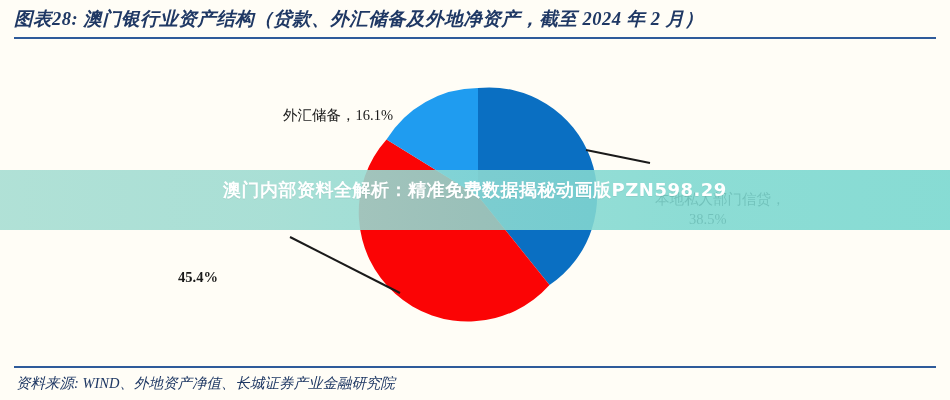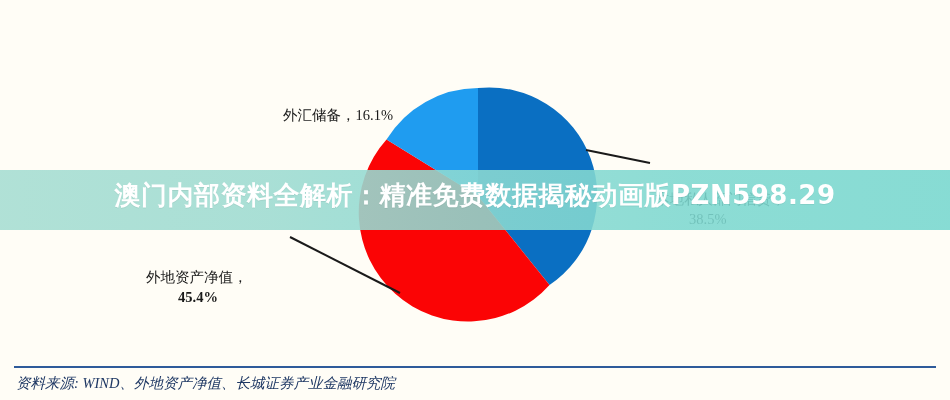--- a/index.html
+++ b/index.html
@@ -140,33 +140,37 @@
     pointer-events: none;
   }
   #watermark-text {
     position: absolute;
     left: 0;
     top: 178px;
     width: 950px;
     text-align: center;
     font-family: "DejaVu Sans", "Liberation Sans", sans-serif;
     font-weight: bold;
-    font-size: 26px;
+    font-size: 18px;
     letter-spacing: 0.5px;
     color: #ffffff;
     text-shadow: 0 1px 0 rgba(0,0,0,0.06);
     white-space: nowrap;
     pointer-events: none;
   }
 </style>
 </head>
 <body>
 
 <div id="figure-root">
 
+  <div id="chart-header">
+    <div id="chart-title">图表28: 澳门银行业资产结构（贷款、外汇储备及外地净资产，截至 2024 年 2 月）</div>
+    <div id="title-rule"></div>
+  </div>
 
   <div id="plot-area">
 
     <svg id="pie-svg" width="950" height="326" viewBox="0 0 950 326">
 
       <path d="M 478 156 L 478 48 A 108 108 0 0 1 549.5 245 Z" fill="#0a6fc2"></path>
 
       <path d="M 478 156 L 549.5 245 A 108 108 0 0 1 386.5 99.5 Z" fill="#fb0405"></path>
 
       <path d="M 478 156 L 386.5 99.5 A 108 108 0 0 1 478 48 Z" fill="#1f9cf0"></path>
@@ -179,21 +183,20 @@
     <div class="data-label" id="label-reserves">
       <span>外汇储备，16.1%</span>
     </div>
 
     <div class="data-label" id="label-local-credit">
       <span>本地私人部门信贷，</span>
       <span class="label-line2">38.5%</span>
     </div>
 
     <div class="data-label" id="label-external">
-      <span>外地资产净值，</span>
       <span class="label-line2">45.4%</span>
     </div>
   </div>
 
   <div id="footer-rule"></div>
   <div id="source-note">资料来源: WIND、外地资产净值、长城证券产业金融研究院</div>
 
   <div id="watermark-band"></div>
   <div id="watermark-text">澳门内部资料全解析：精准免费数据揭秘动画版PZN598.29</div>
 

